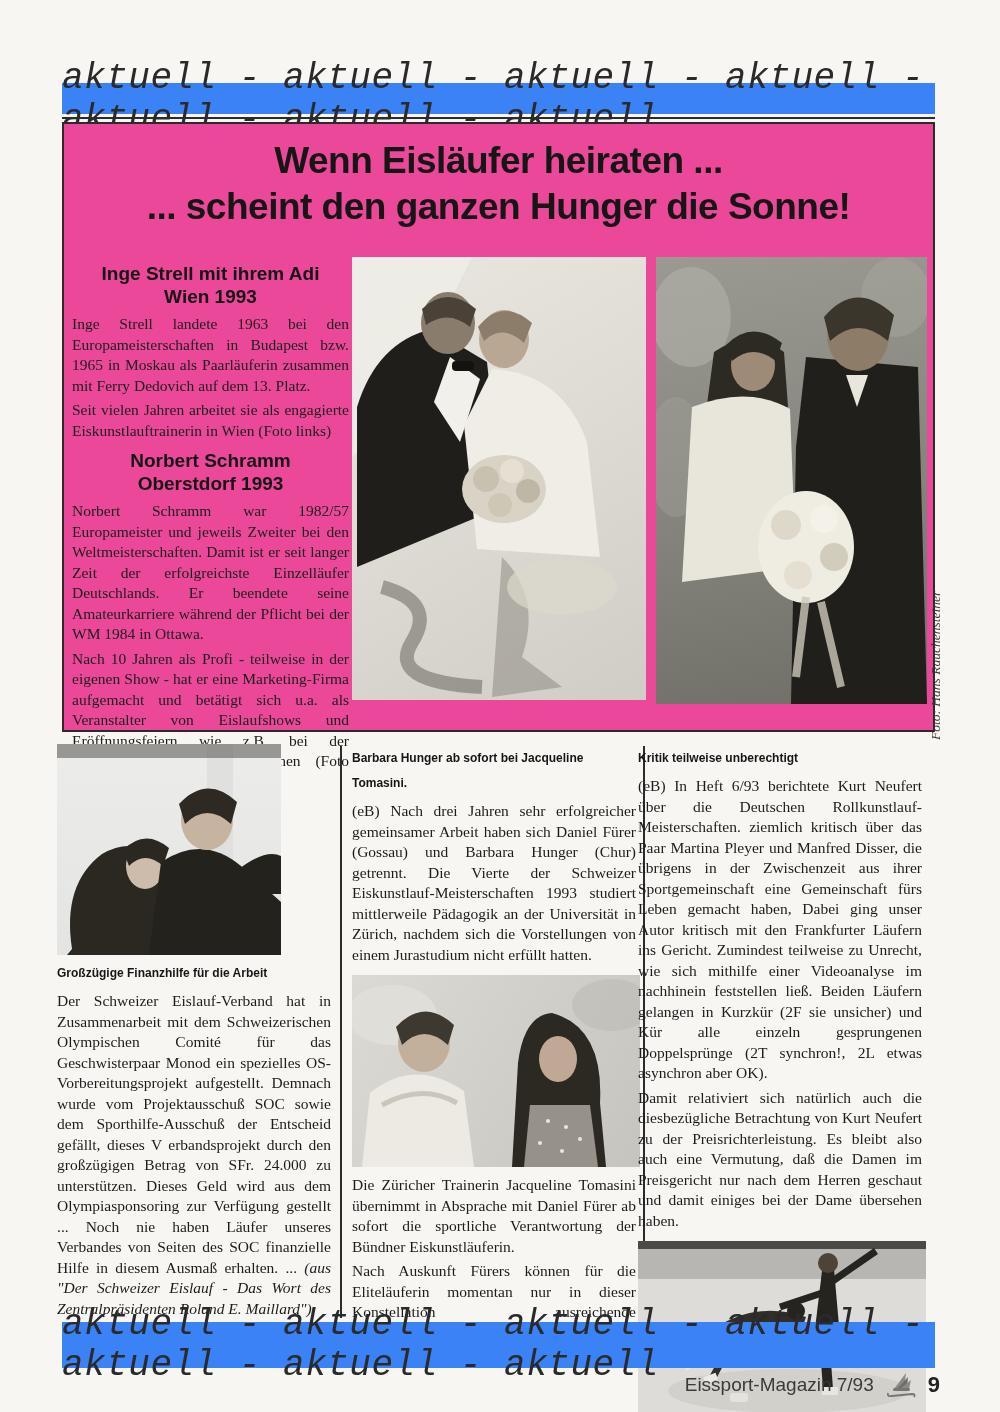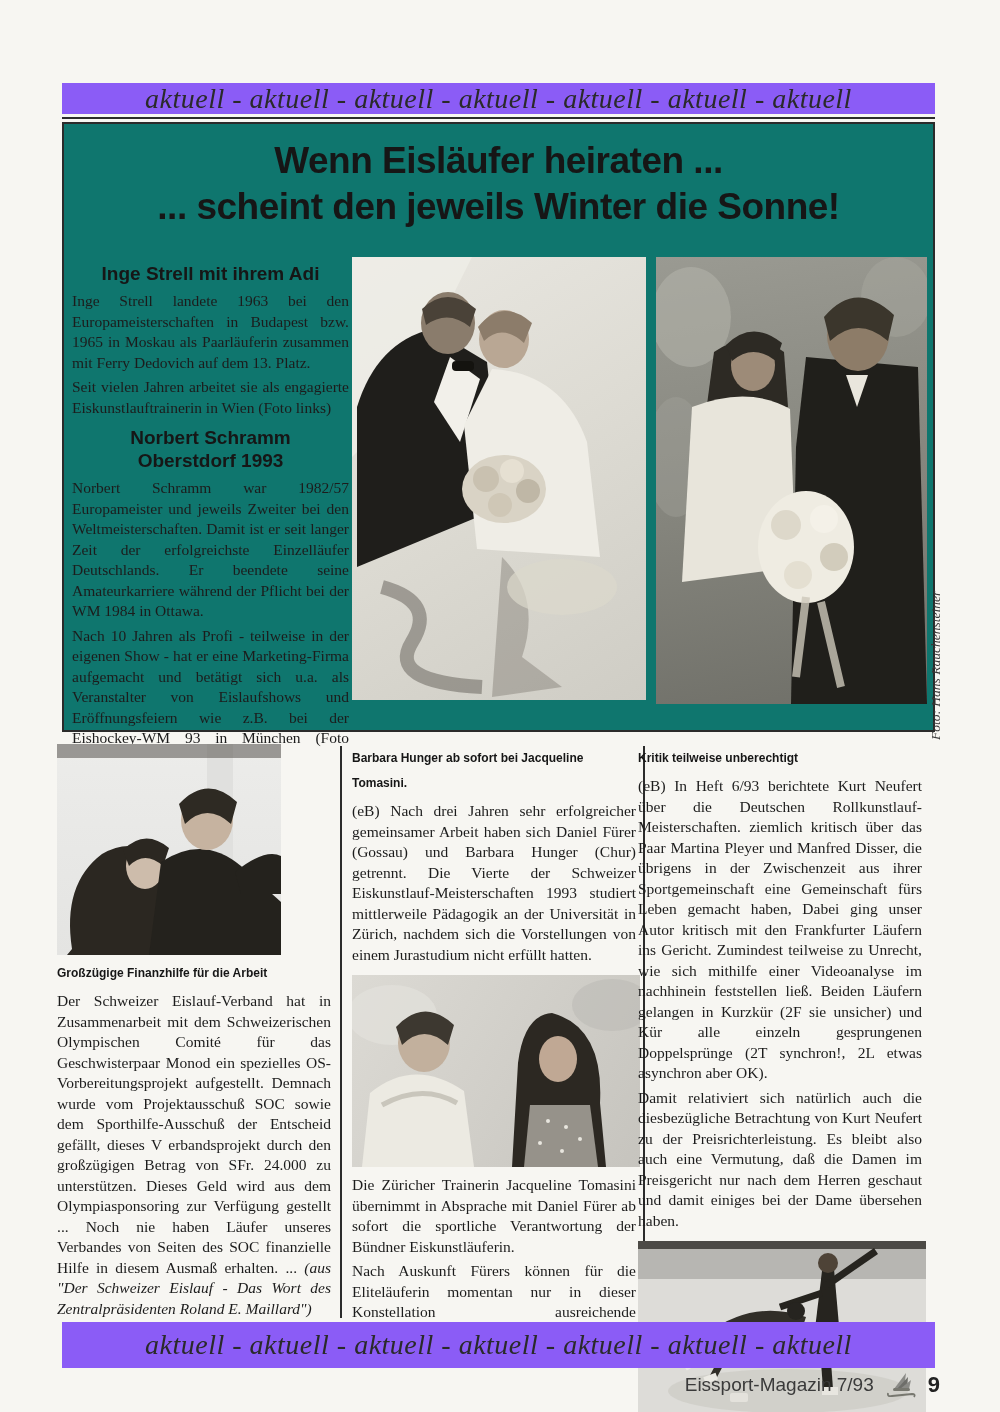--- a/index.html
+++ b/index.html
@@ -1,30 +1,30 @@
 <!DOCTYPE html>
 <html lang="de"><head>
 <meta charset="utf-8">
 <style>
   html,body{margin:0;padding:0;}
   body{width:1000px;height:1412px;position:relative;background:#f7f6f2;
        font-family:"Liberation Serif",serif;color:#1c1c1c;overflow:hidden;}
   .abs{position:absolute;}
 
   
-  .banner{background:#8b5cf6;display:flex;align-items:center;justify-content:center;
-          font-family:Liberation Serif, serif;font-style:italic;font-size:28px;
+  .banner{background:#3b82f6;display:flex;align-items:center;justify-content:center;
+          font-family:Liberation Mono, monospace;font-style:italic;font-size:36px;
           color:#2a2a2a;letter-spacing:.5px;}
   .banner-top{left:62px;top:83px;width:873px;height:31px;}
   .rule-under-banner{left:62px;top:117px;width:873px;height:2px;background:#2b2b2b;}
   .banner-bottom{left:62px;top:1322px;width:873px;height:46px;}
 
   
   .main-box{left:62px;top:122px;width:869px;height:606px;border:2px solid #2b2b2b;
-            background:#0f766e;}
+            background:#ec4899;}
   .headline{margin-top:14px;text-align:center;font-family:"Liberation Sans",sans-serif;
             font-weight:bold;font-size:37px;line-height:46px;letter-spacing:-.5px;color:#161616;}
   .col-left{position:absolute;left:8px;top:130px;width:277px;}
   .sub-head{font-family:"Liberation Sans",sans-serif;font-weight:bold;font-size:19px;
             line-height:23px;text-align:center;margin:8px 0 6px 0;color:#161616;}
   .sub-head span{display:block;}
   p.body{font-size:15.5px;line-height:20.5px;text-align:justify;margin:2px 0 4px 0;
          hyphens:auto;}
   .caption-vertical{left:928px;top:545px;height:195px;writing-mode:vertical-rl;
         transform:rotate(180deg);font-style:italic;font-size:13.5px;color:#3a3a3a;
@@ -67,26 +67,27 @@
 <body>
 
 <div class="abs banner banner-top">
   <span>aktuell - aktuell - aktuell - aktuell - aktuell - aktuell - aktuell</span>
 </div>
 <div class="abs rule-under-banner"></div>
 
 <div class="abs main-box">
   <div class="headline">
     <span style="display:block">Wenn Eisläufer heiraten ...</span>
-    <span style="display:block">... scheint den jeweils Winter die Sonne!</span>
+    <span style="display:block">... scheint den ganzen Hunger die Sonne!</span>
   </div>
 
   <div class="col-left">
     <div class="sub-head">
       <span>Inge Strell mit ihrem Adi</span>
+      <span>Wien 1993</span>
     </div>
     <p class="body">Inge Strell landete 1963 bei den Europameisterschaften in Budapest bzw. 1965 in Moskau als Paarläuferin zusammen mit Ferry Dedovich auf dem 13. Platz.</p>
     <p class="body">Seit vielen Jahren arbeitet sie als engagierte Eiskunstlauftrainerin in Wien (Foto links)</p>
     <div class="sub-head">
       <span>Norbert Schramm</span>
       <span>Oberstdorf 1993</span>
     </div>
     <p class="body">Norbert Schramm war 1982/57 Europameister und jeweils Zweiter bei den Weltmeisterschaften. Damit ist er seit langer Zeit der erfolgreichste Einzelläufer Deutschlands. Er beendete seine Amateurkarriere während der Pflicht bei der WM 1984 in Ottawa.</p>
     <p class="body">Nach 10 Jahren als Profi - teilweise in der eigenen Show - hat er eine Marketing-Firma aufgemacht und betätigt sich u.a. als Veranstalter von Eislaufshows und Eröffnungsfeiern wie z.B. bei der Eishockey-WM 93 in München (Foto rechts)</p>
   </div>

